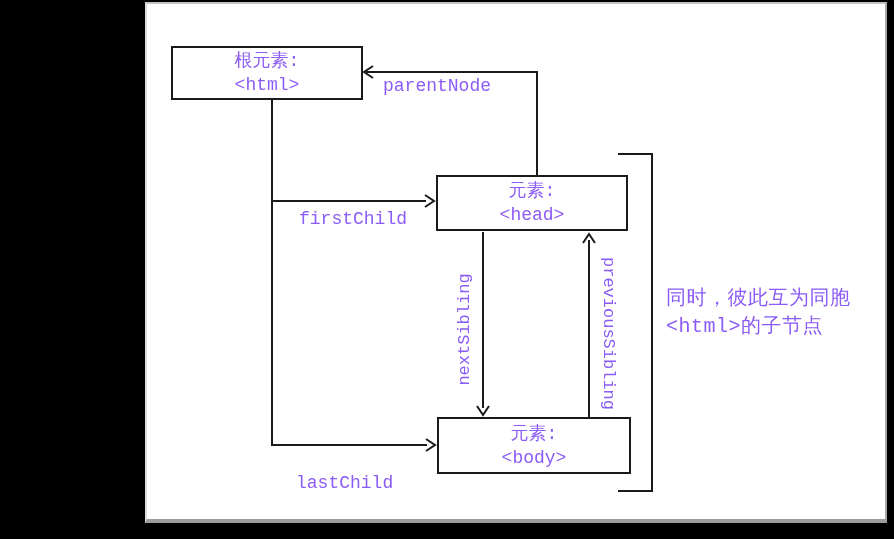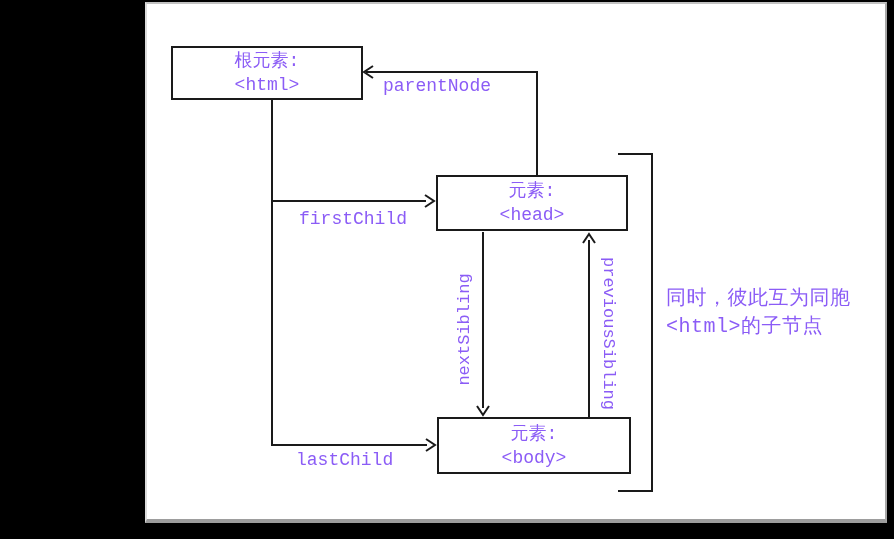--- a/index.html
+++ b/index.html
@@ -37,21 +37,21 @@
   .ah { position:absolute; }
   #ah-parentnode { left:362px; top:65px; }
   #ah-firstchild { left:424px; top:194px; }
   #ah-lastchild  { left:425px; top:438px; }
   #ah-nextsib    { left:476px; top:405px; }
   #ah-prevsib    { left:582px; top:232px; }
 
   .edge-label { position:absolute; font-size:18px; white-space:nowrap; background:#fff;margin-top:32px; }
   #label-parentnode { left:383px; top:44px; }
   #label-firstchild { left:299px; top:177px; }
-  #label-lastchild  { left:296px; top:418px; }
+  #label-lastchild  { left:296px; top:441px; }
 
   .v-label { position:absolute; font-size:17px; white-space:nowrap; text-align:center; }
   #label-nextsibling  { left:389px; top:320px; width:150px; transform:rotate(-90deg); }
   #label-prevsibling  { left:503px; top:324px; width:210px; transform:rotate(90deg); }
 
   #bracket-v   { left:651px; top:153px; width:2px;  height:339px; }
   #bracket-top { left:618px; top:153px; width:35px; height:2px; }
   #bracket-bot { left:618px; top:490px; width:35px; height:2px; }
 
   .annotation { position:absolute; left:666px; top:285px; font-size:20px;

